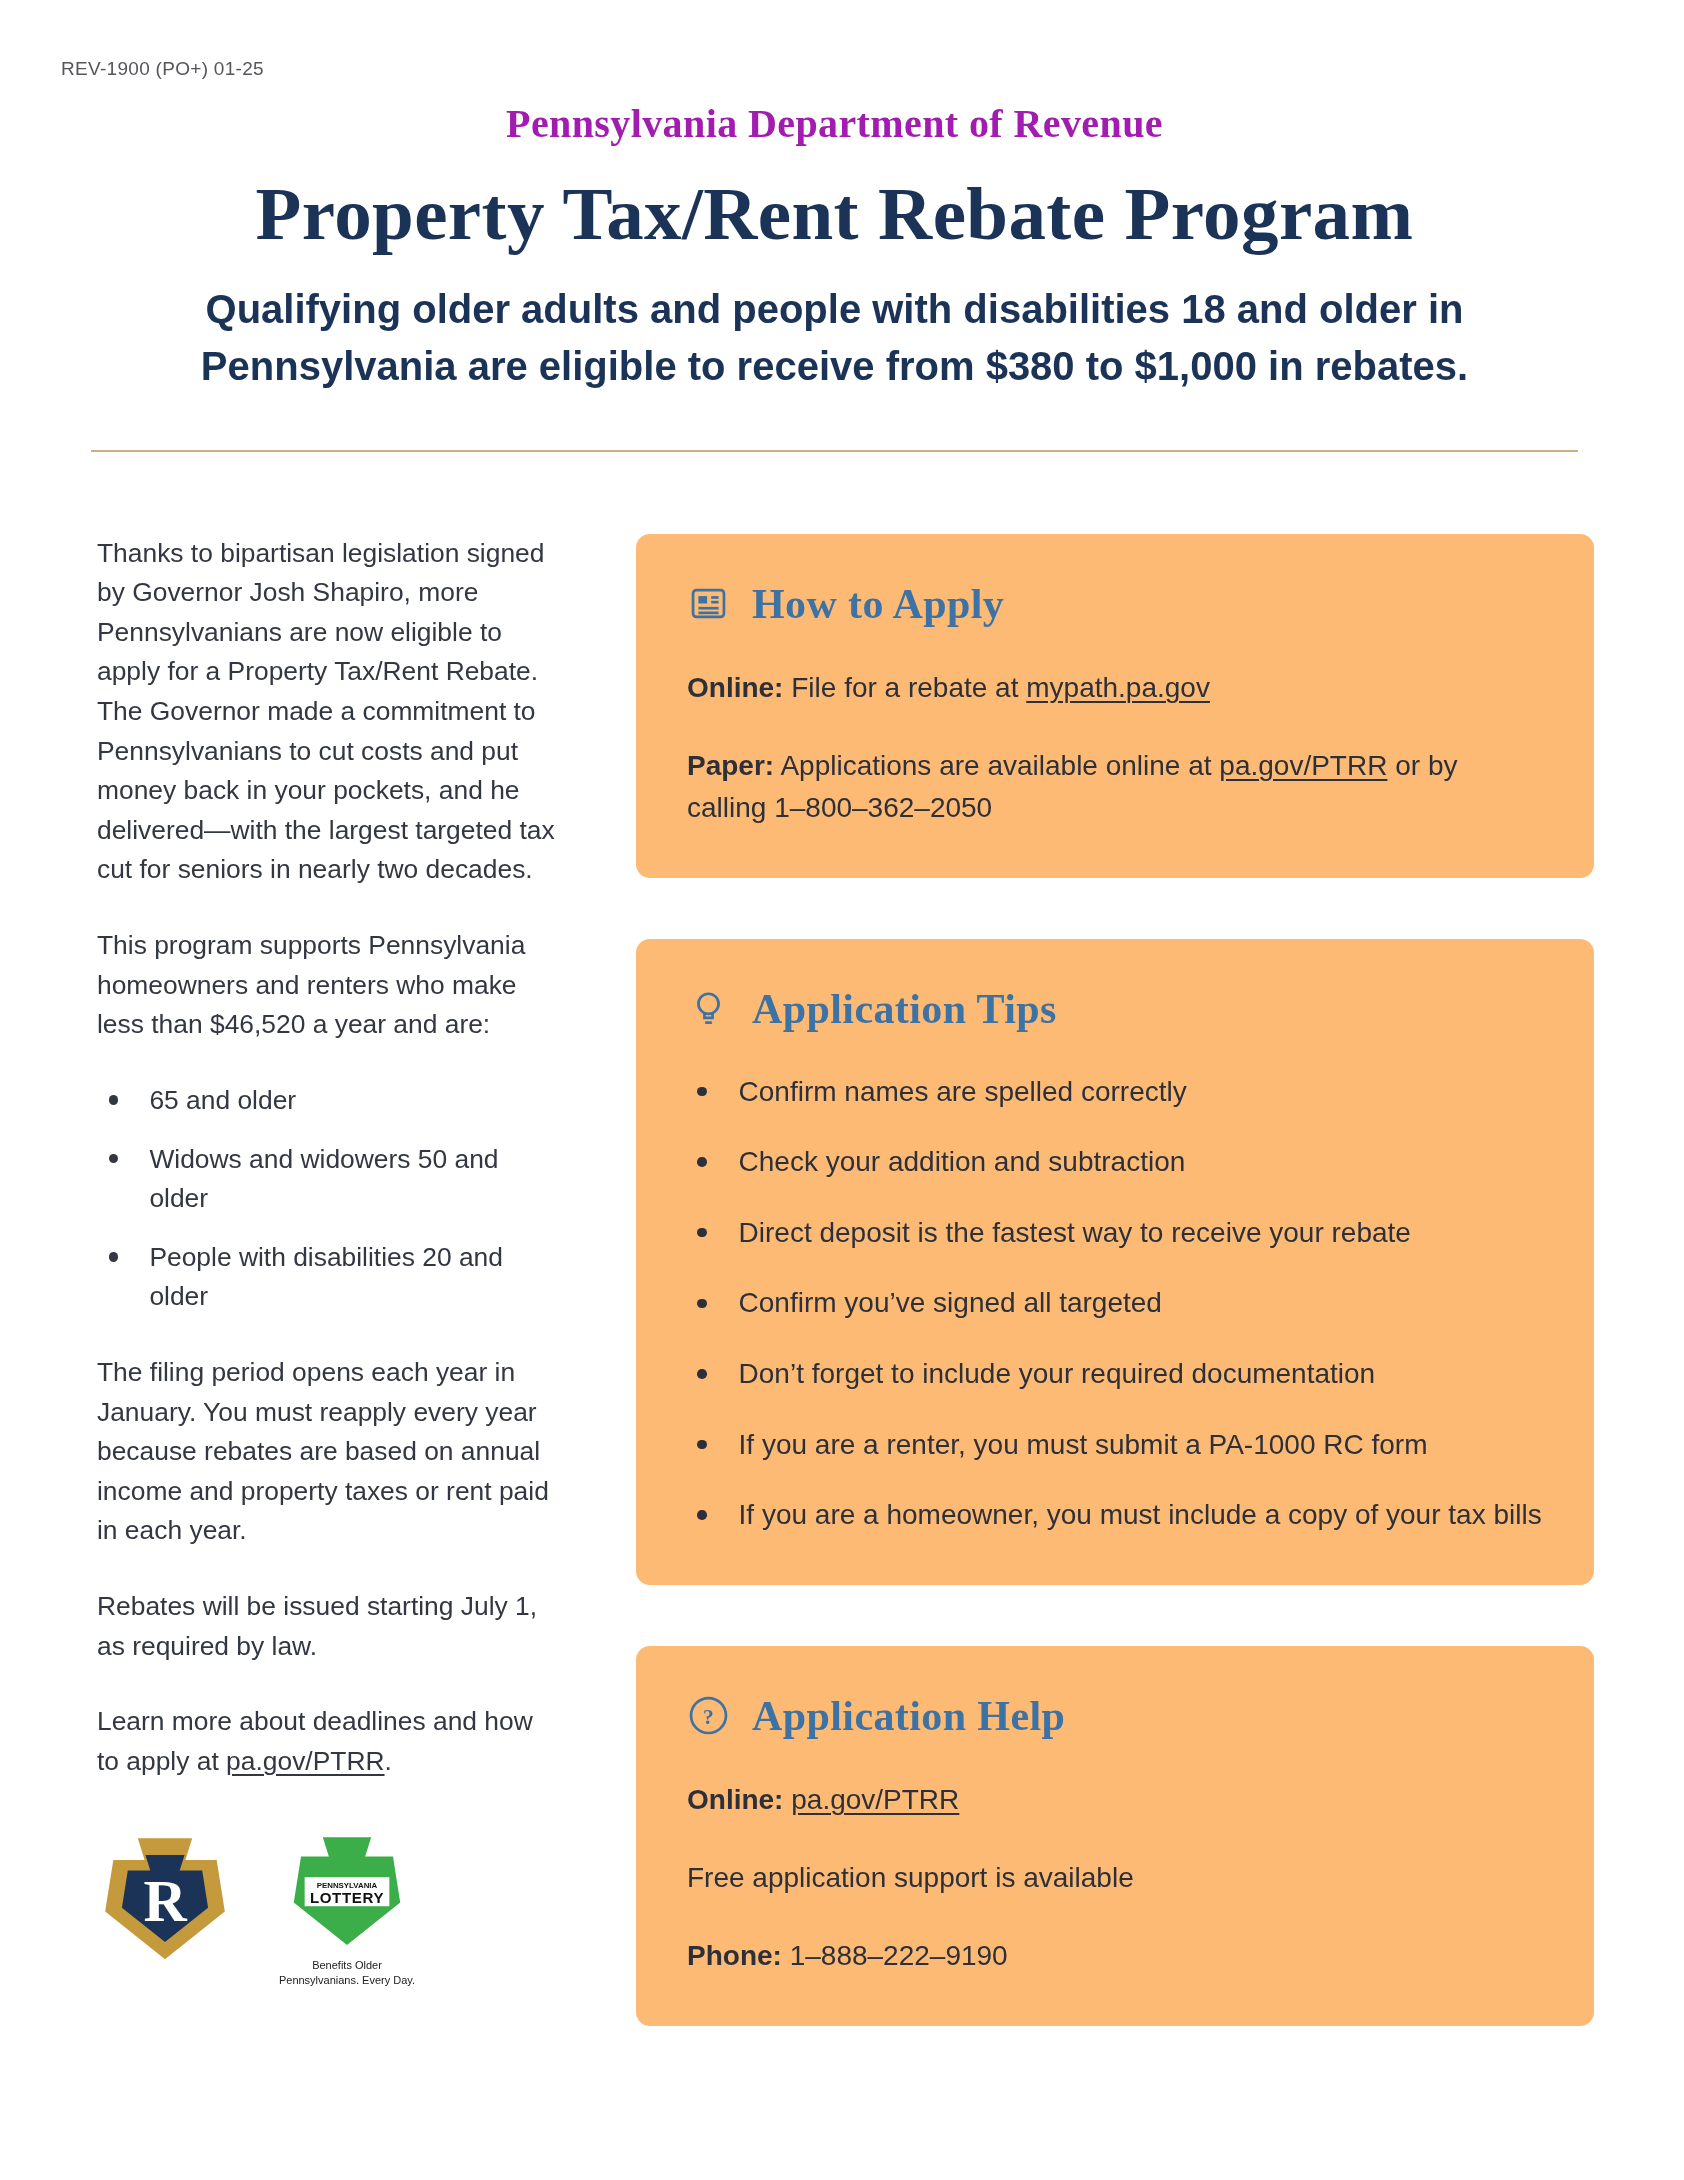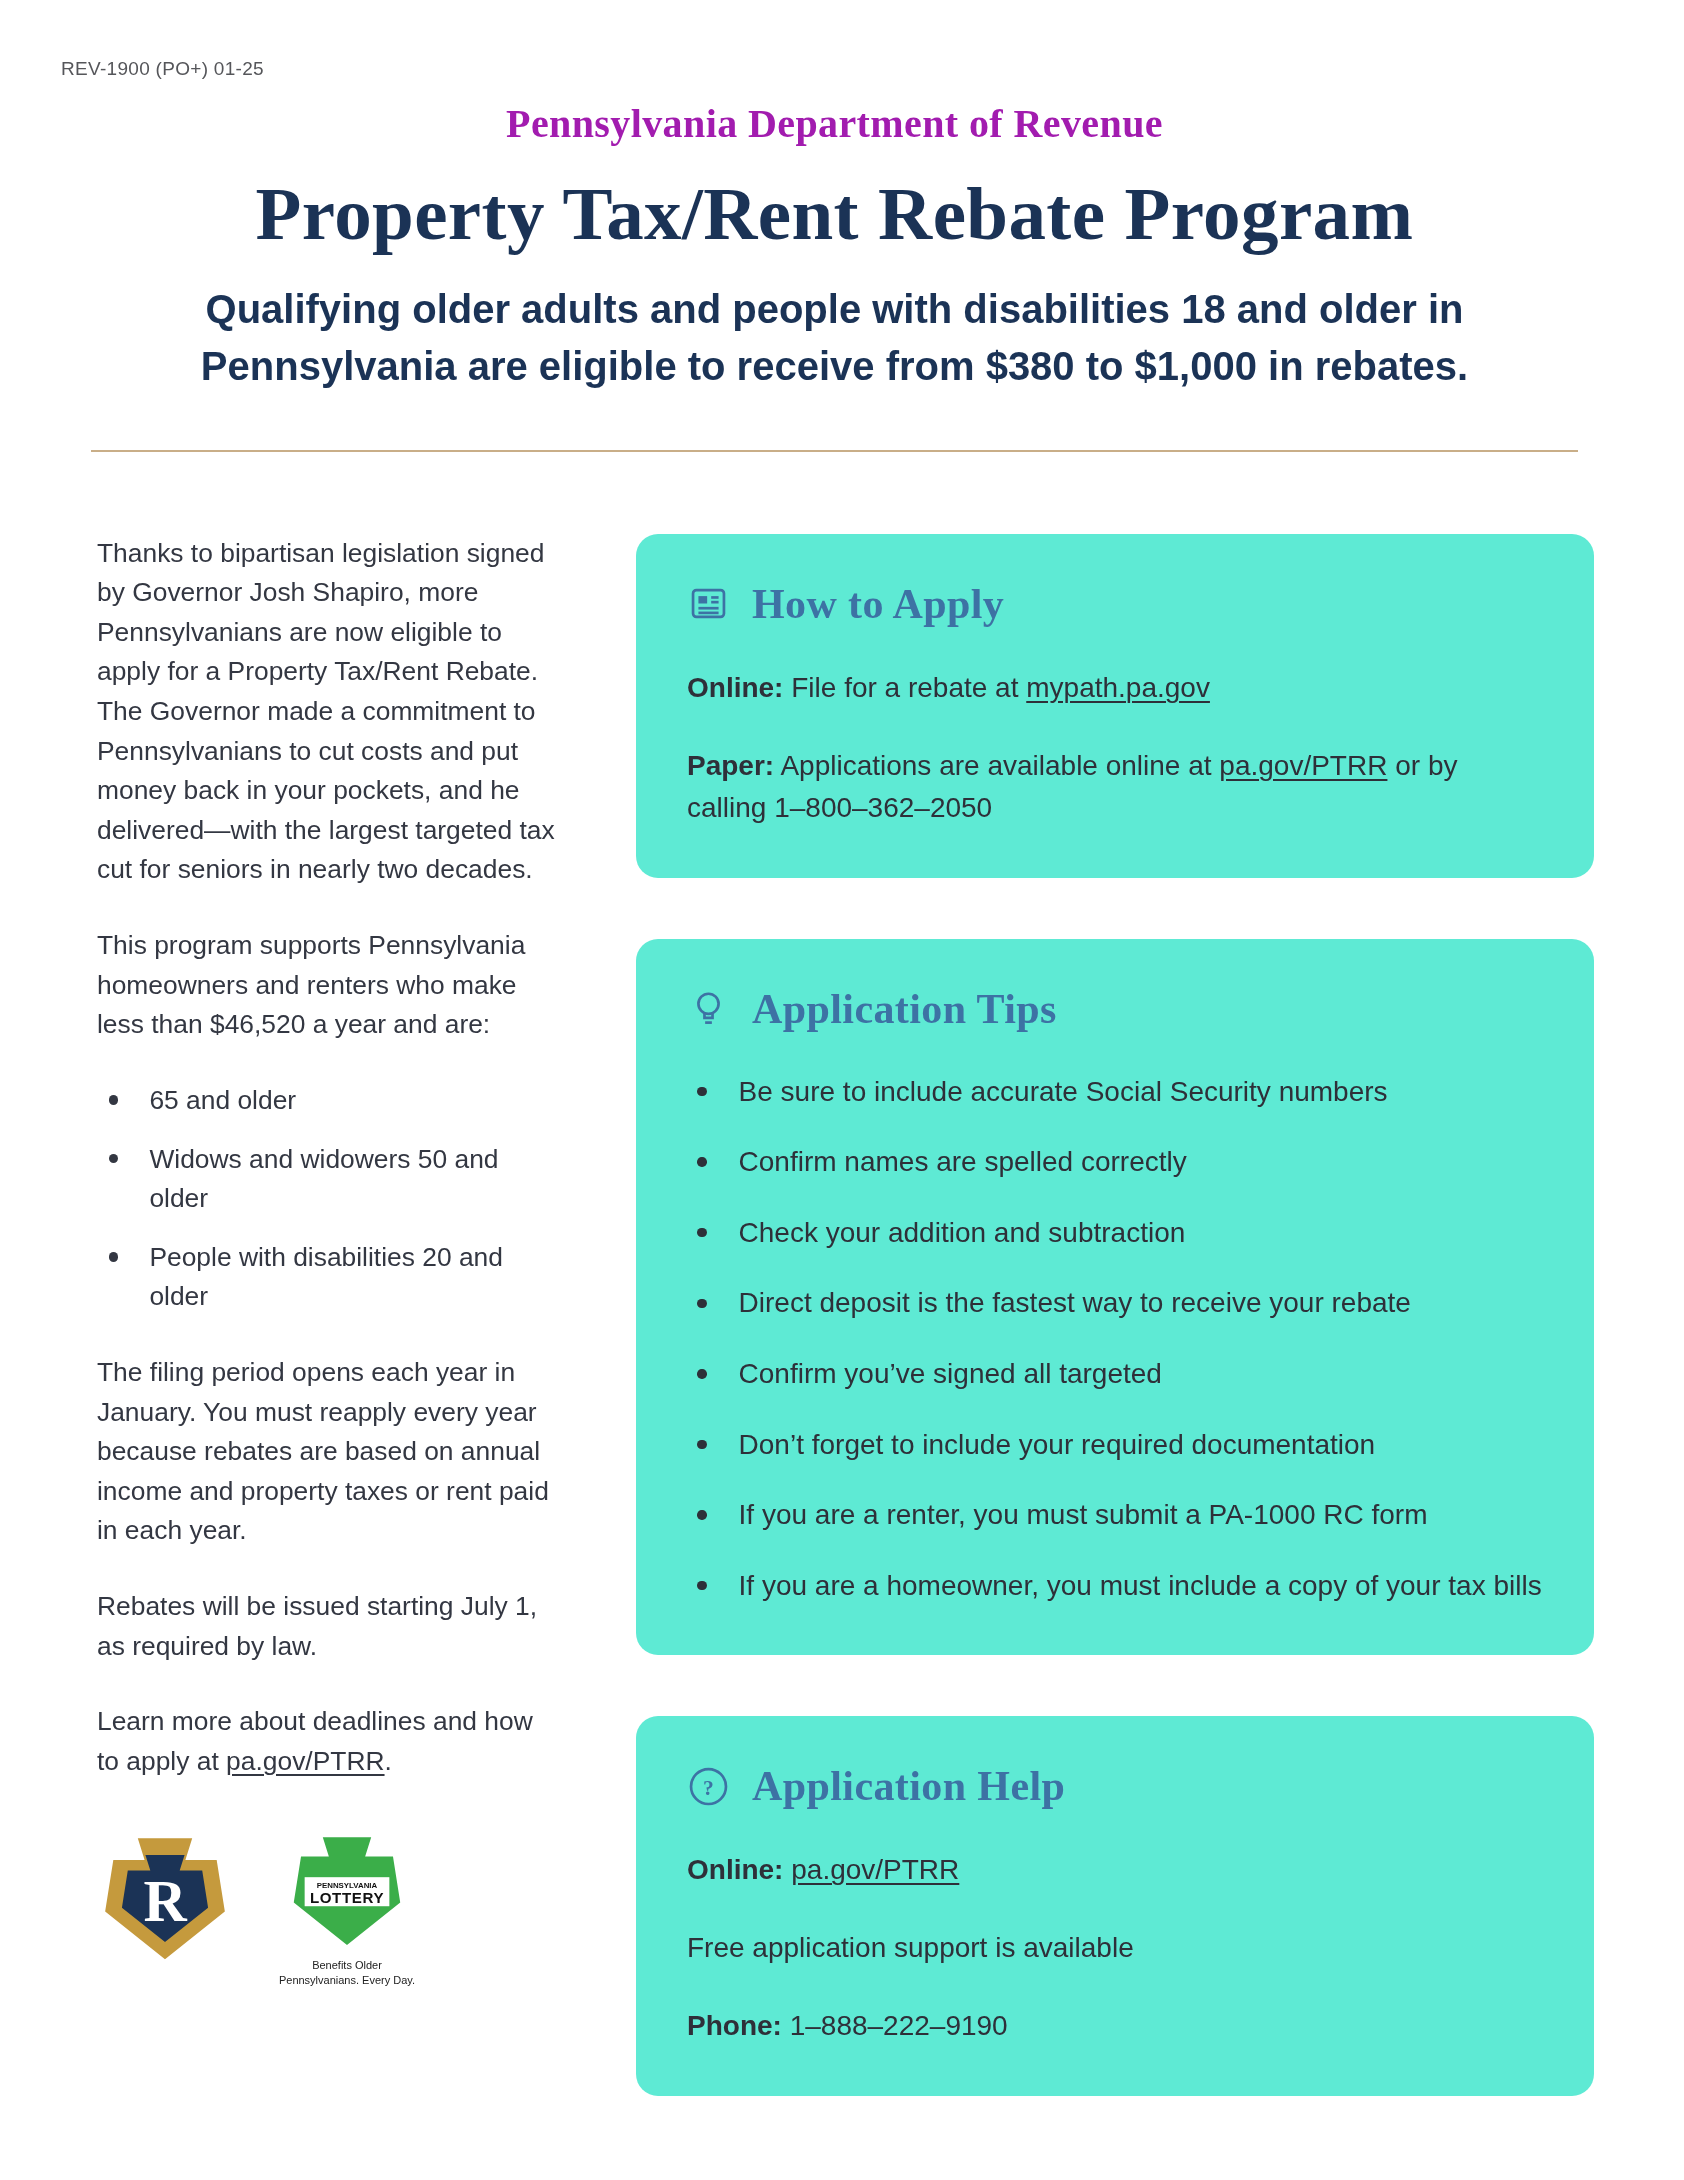--- a/index.html
+++ b/index.html
@@ -82,22 +82,22 @@
   .logo-lottery svg { width: 128px; height: 121px; display: block; margin: 0 auto; }
   .gold { fill: #c59a3d; }
   .navy { fill: #1b3356; }
   .green { fill: #3bae49; }
   .logo-r { font-family: "Liberation Serif", serif; font-weight: 700; font-size: 44px; fill: #ffffff; }
   .lot-top { font-family: "Liberation Sans", sans-serif; font-weight: 700; font-size: 6.5px; fill: #111111; }
   .lot-bottom { font-family: "Liberation Sans", sans-serif; font-weight: 700; font-size: 12.5px; fill: #111111; letter-spacing: 0.5px; }
   .lottery-tagline { font-size: 11px; font-weight: 400; color: #222222; margin-top: 6.8px; line-height: 1.3; }
   .right-col { flex: 1; display: flex; flex-direction: column; gap: 61px; }
   .card {
-    background: #5eead4;
-    border-radius: 22px;
+    background: #fdba74;
+    border-radius: 14px;
     padding: 46px 51px 49px 51px;
   }
   .card h2 {
     display: flex;
     align-items: center;
     gap: 22px;
     font-family: "Liberation Serif", serif;
     font-size: 42px;
     font-weight: 700;
     color: #3d72a4;
@@ -201,24 +201,20 @@
           <svg class="h-icon" viewBox="0 0 64 64">
             <circle cx="32" cy="25" r="15" fill="none" stroke="#3d72a4" stroke-width="4"></circle>
             <path d="M26 38 L26 46 L38 46 L38 38" fill="none" stroke="#3d72a4" stroke-width="4"></path>
             <line x1="27" y1="53" x2="37" y2="53" stroke="#3d72a4" stroke-width="4"></line>
           </svg>
           <span>Application Tips</span>
         </h2>
         <ul class="tips-list">
           <li>
               <span class="dot"></span>
-              <span>Be sure to include accurate Social Security numbers</span>
-            </li>
-          <li>
-              <span class="dot"></span>
               <span>Confirm names are spelled correctly</span>
             </li>
           <li>
               <span class="dot"></span>
               <span>Check your addition and subtraction</span>
             </li>
           <li>
               <span class="dot"></span>
               <span>Direct deposit is the fastest way to receive your rebate</span>
             </li>

